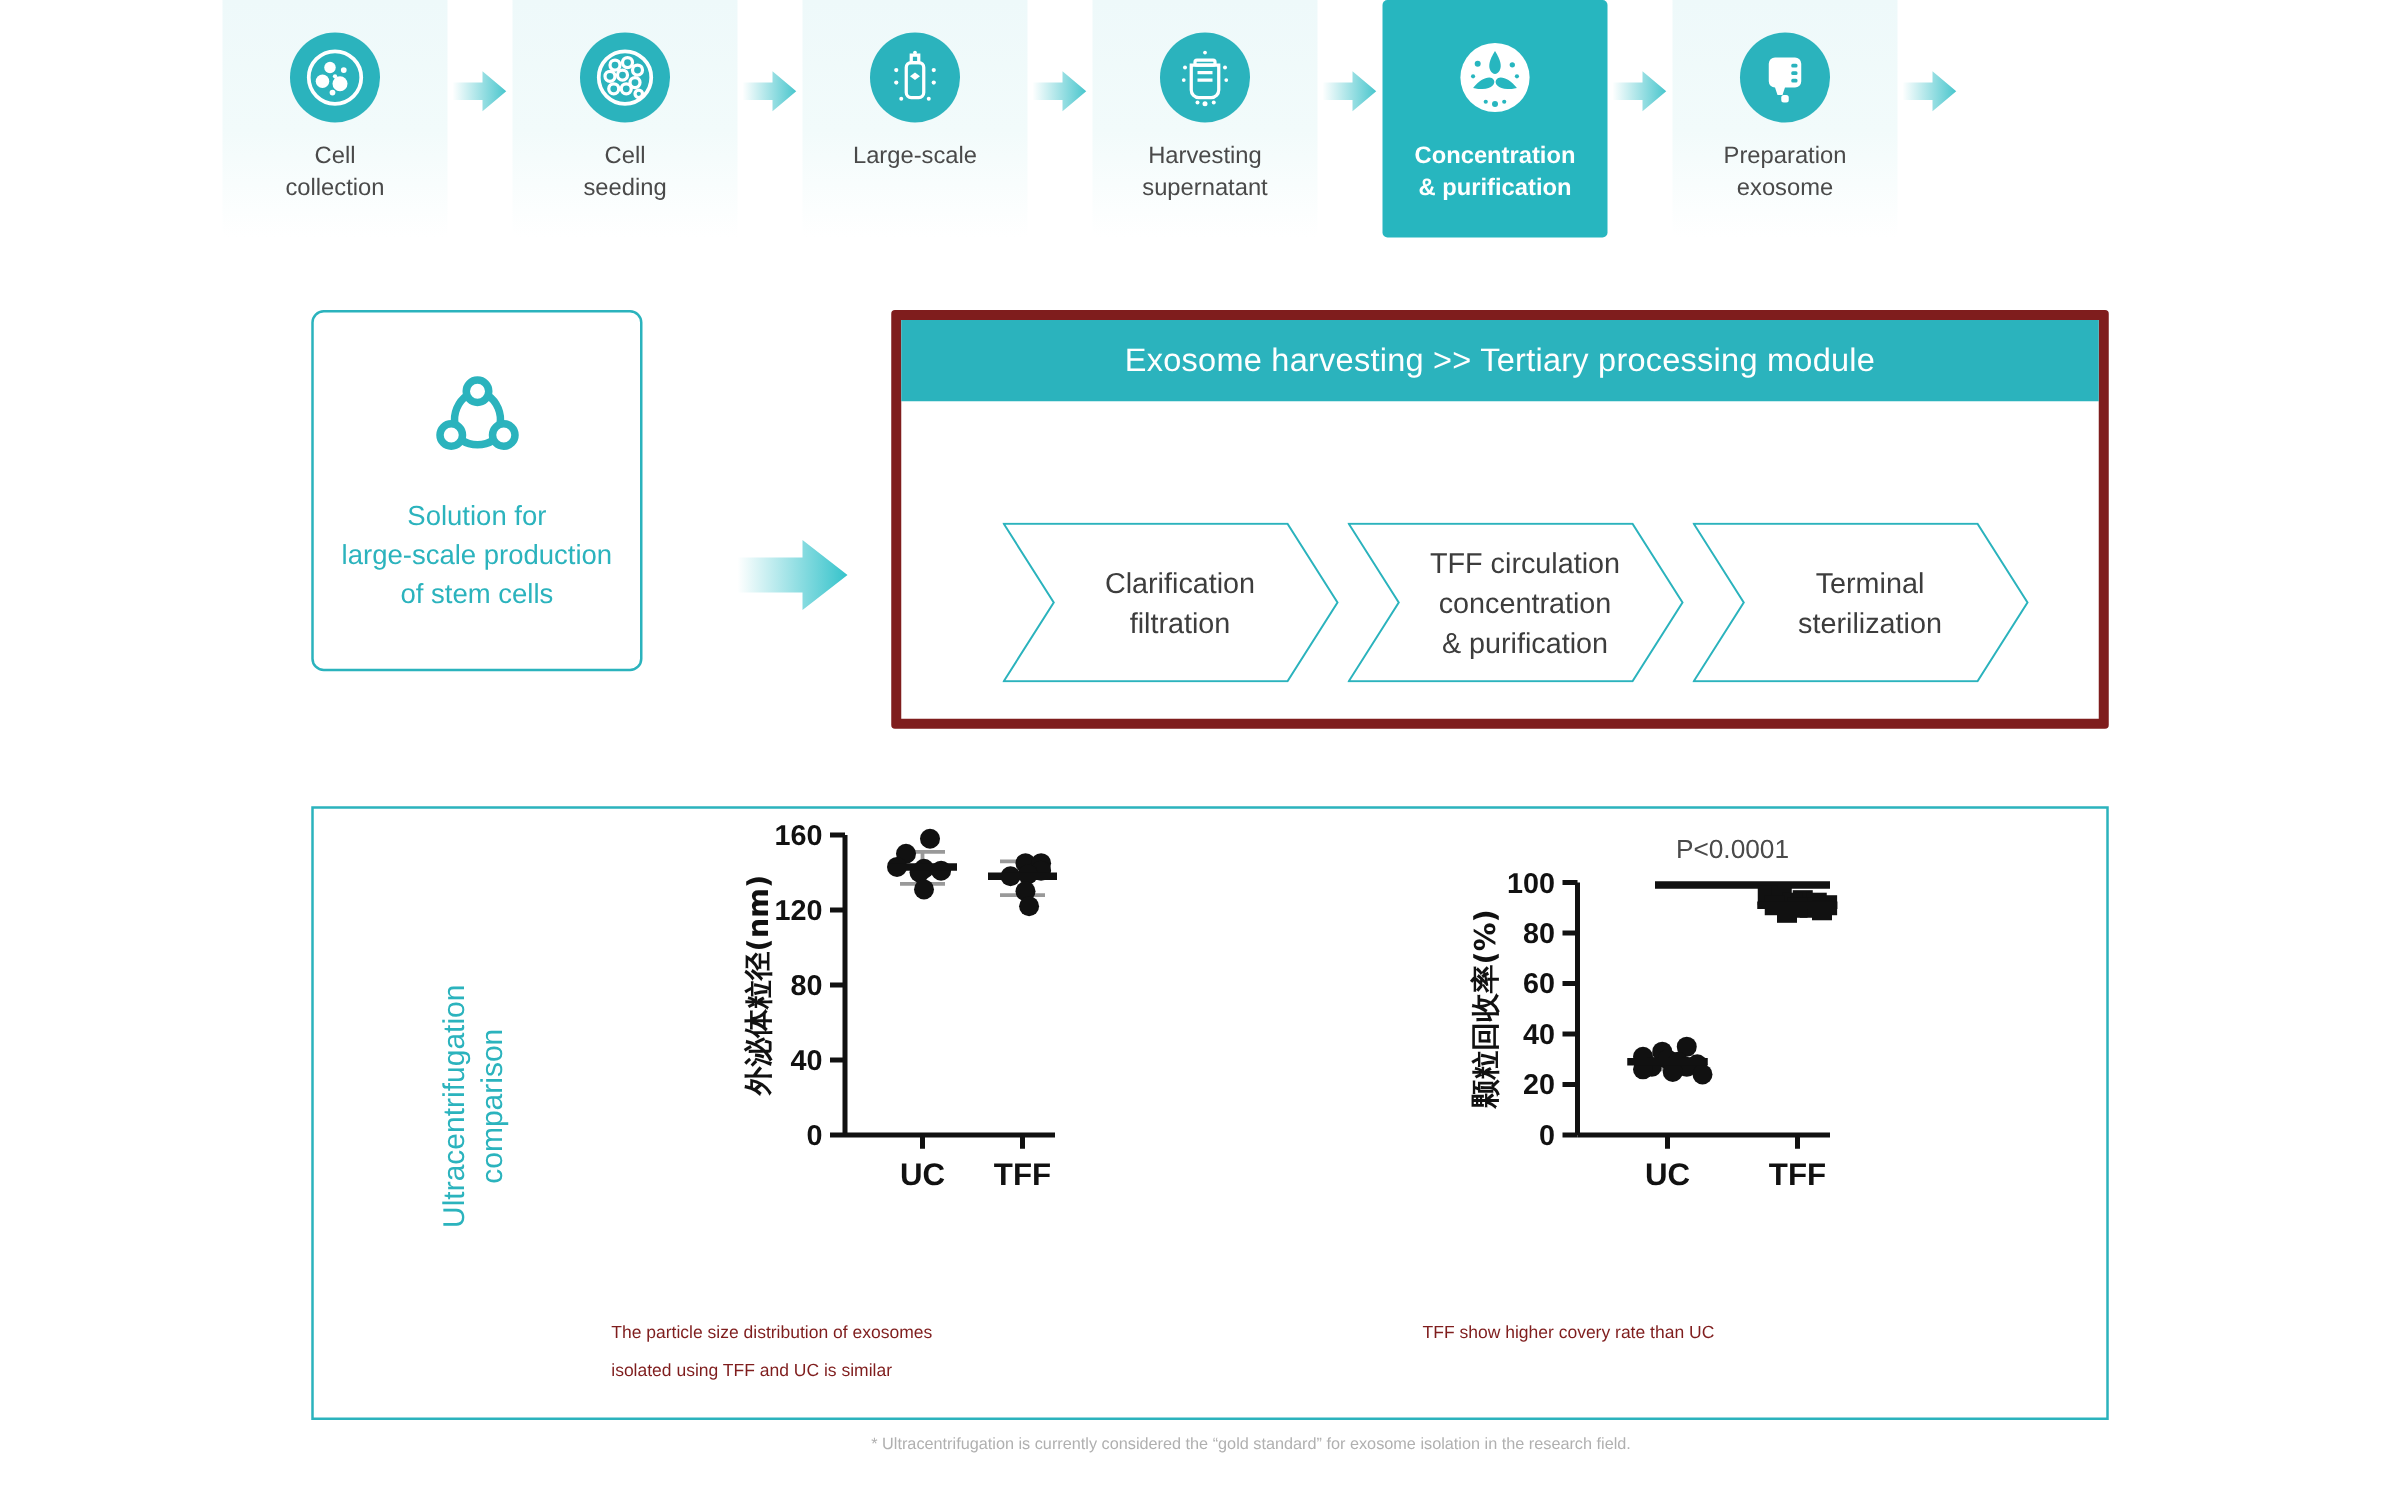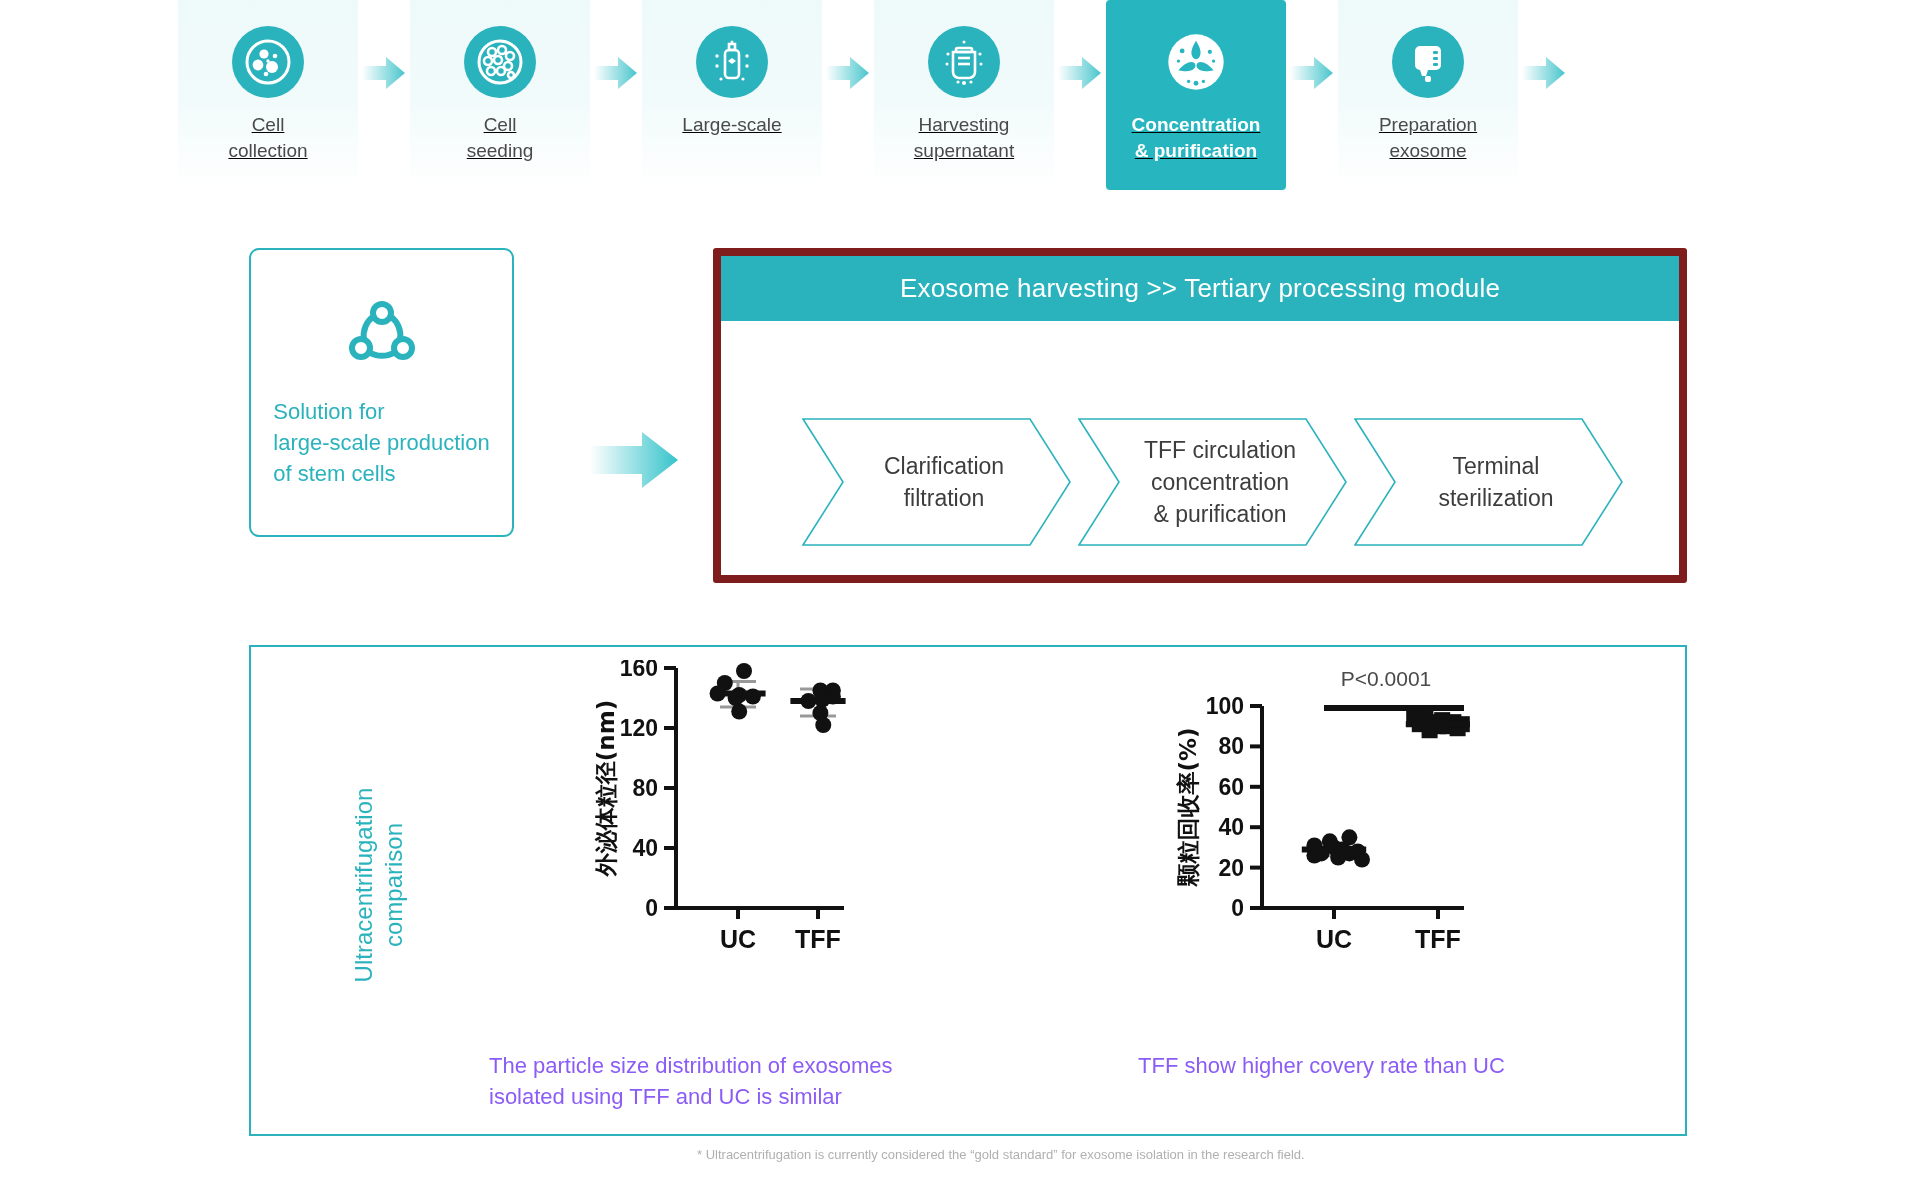--- a/index.html
+++ b/index.html
@@ -7,21 +7,21 @@
     width:1920px;height:1203px;
     background:#ffffff;
     font-family:"Liberation Sans","DejaVu Sans",sans-serif;
     overflow:hidden;
     position:relative;
   }
 
   
   #pipeline{
     position:absolute; left:178px; top:0px; width:1588px; height:190px;
-    display:flex; align-items:stretch;text-decoration:underline;
+    display:flex; align-items:stretch;
   }
   .step{
     width:180px; height:190px;
     background:linear-gradient(180deg,#eef9fa 0%,#f2fbfb 55%,#ffffff 100%);
     display:flex; flex-direction:column; align-items:center;
     box-sizing:border-box; padding-top:26px;
     flex:0 0 auto;
   }
   .step.active{
     background:#27b6bf;
@@ -49,21 +49,21 @@
 
   
   #solution-card{
     position:absolute;left:249px;top:248px;width:265px;height:289px;
     border:2px solid #2bb3bd;border-radius:10px;background:#fff;
     display:flex;flex-direction:column;align-items:center;justify-content:center;
     box-sizing:border-box;
   }
   #solution-card .sol-icon{margin-bottom:20px;}
   #solution-card .sol-text{
-    color:#2bb3bd;font-size:22px;line-height:31px;text-align:left;
+    color:#2bb3bd;font-size:22px;line-height:31px;text-align:center;
     white-space:pre-line;
   }
 
   #mid-arrow{position:absolute;left:590px;top:430px;}
 
   #module{
     position:absolute;left:713px;top:248px;width:974px;height:335px;
     border:8px solid #7f1d1d;border-radius:3px;background:#fff;
     box-sizing:border-box;
   }
@@ -94,21 +94,21 @@
     position:absolute;left:349px;top:715px;width:60px;height:340px;
     display:flex;align-items:center;justify-content:center;
   }
   #vert-label span{
     transform:rotate(-90deg);white-space:nowrap;
     color:#2bb3bd;font-size:24px;line-height:30px;text-align:center;
     display:block;
   }
   .plot-wrap{position:absolute;}
   .cap{
-    position:absolute;color:#8b5cf6;font-size:22px;line-height:31px;white-space:pre-line;
+    position:absolute;color:#7f1d1d;font-size:14px;line-height:31px;white-space:pre-line;
   }
   #footnote{
     position:absolute;left:697px;top:1147px;
     color:#b0b0b0;font-size:13px;
   }
 </style>
 </head>
 <body>
 
 <div id="pipeline">

